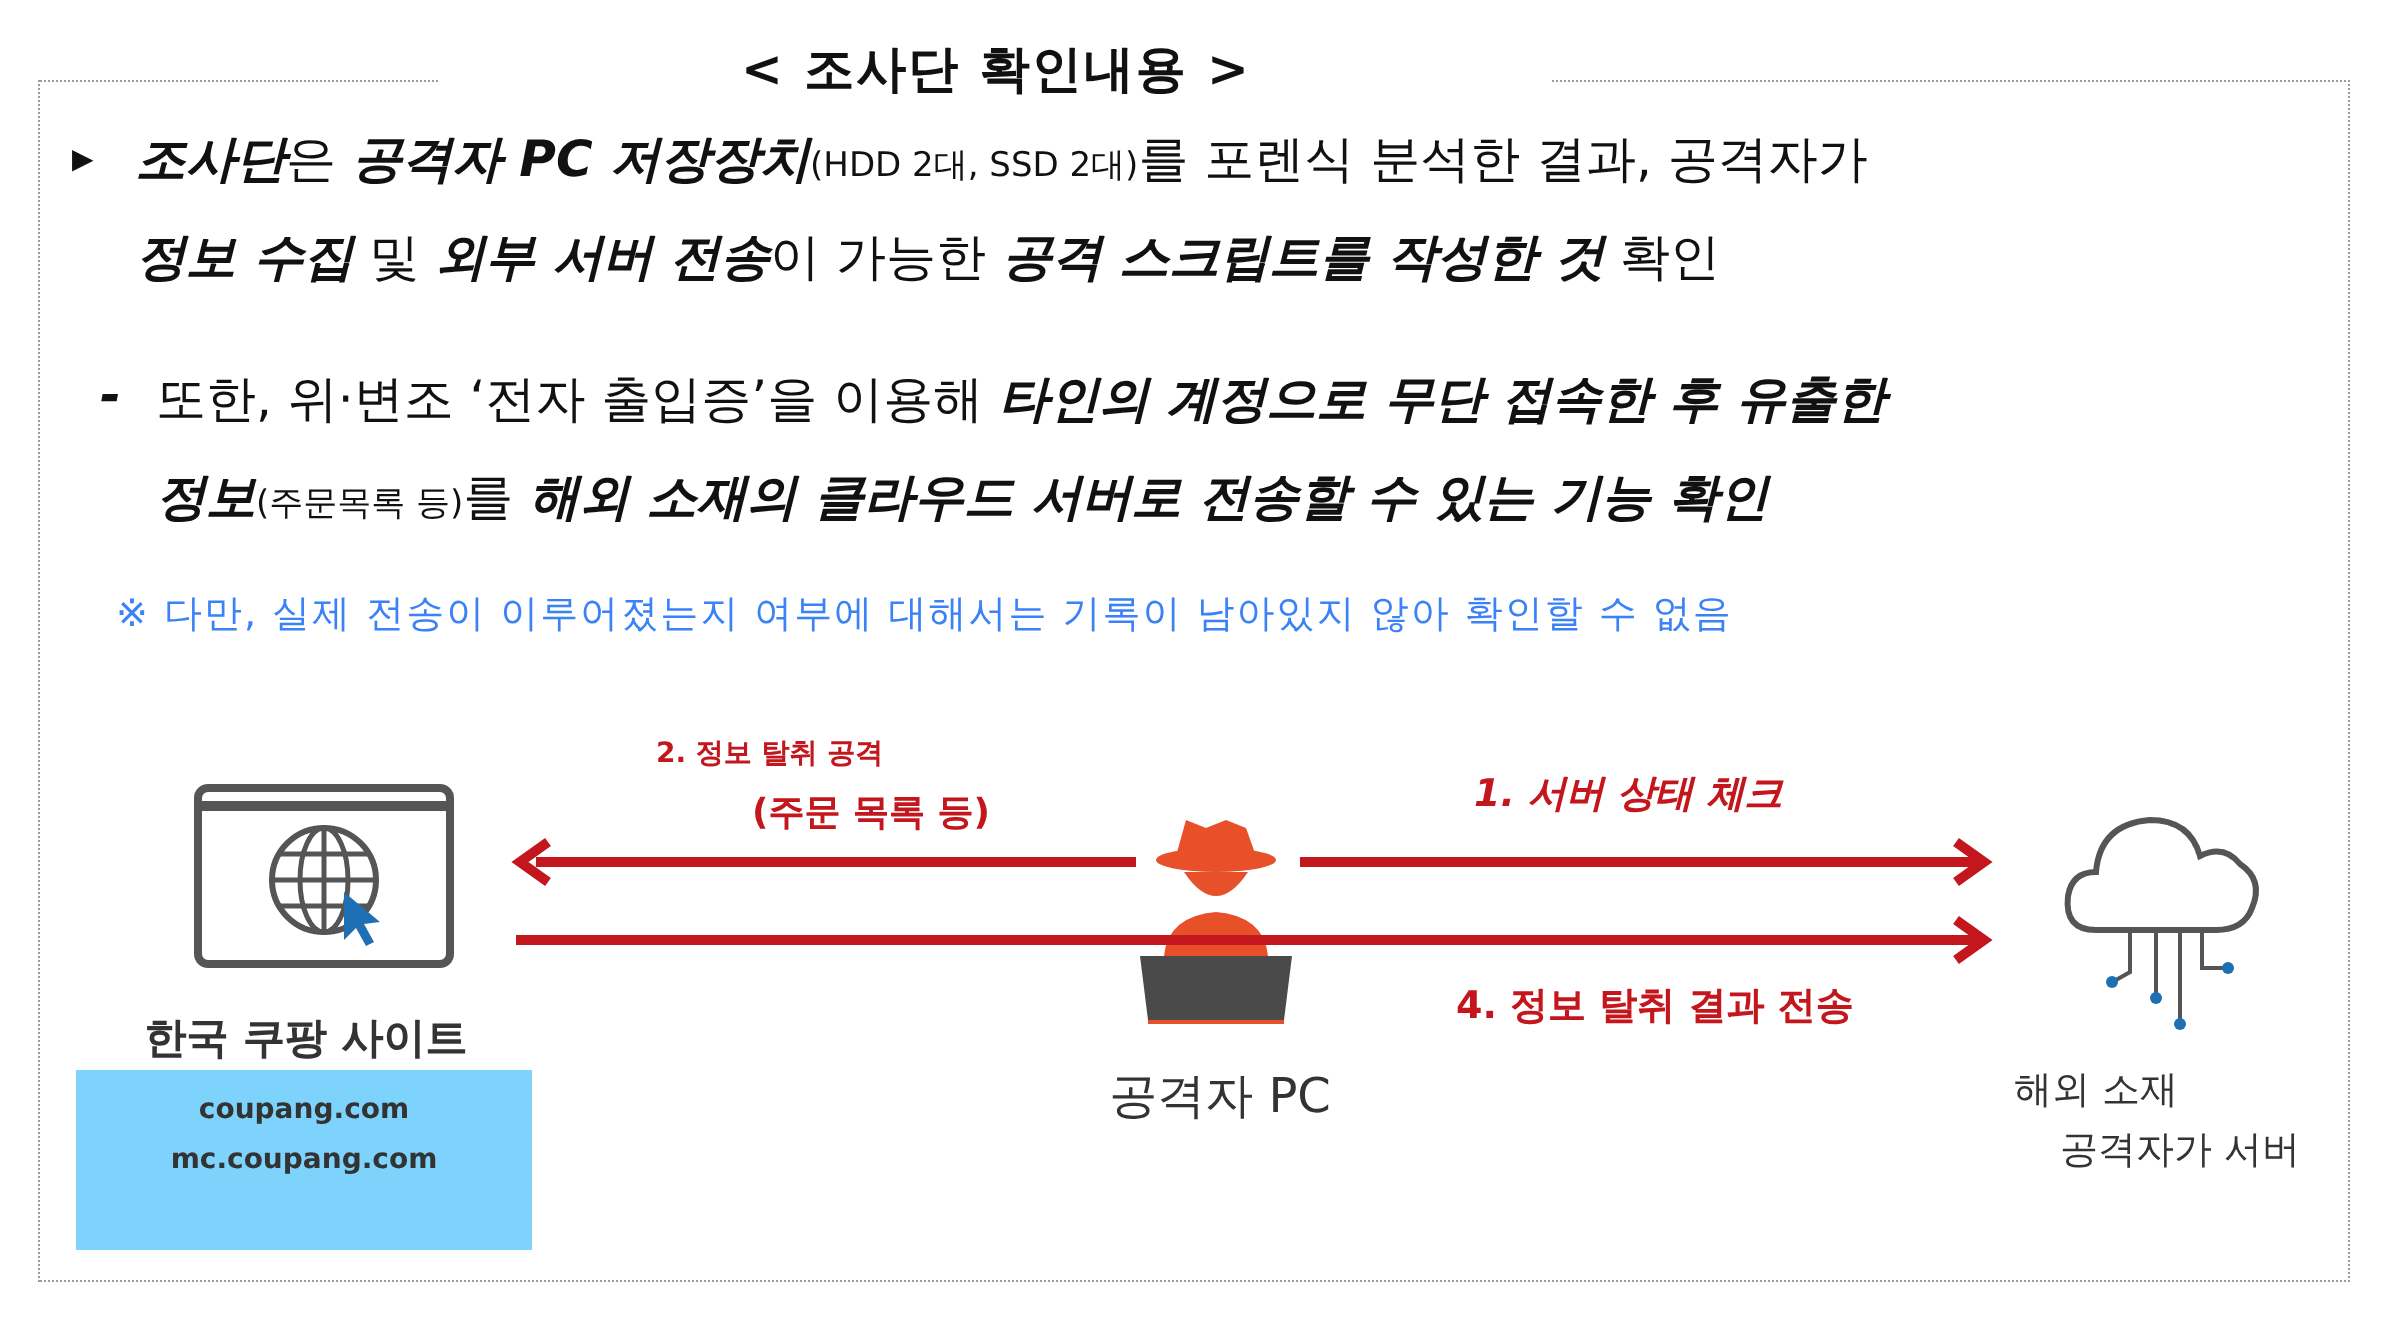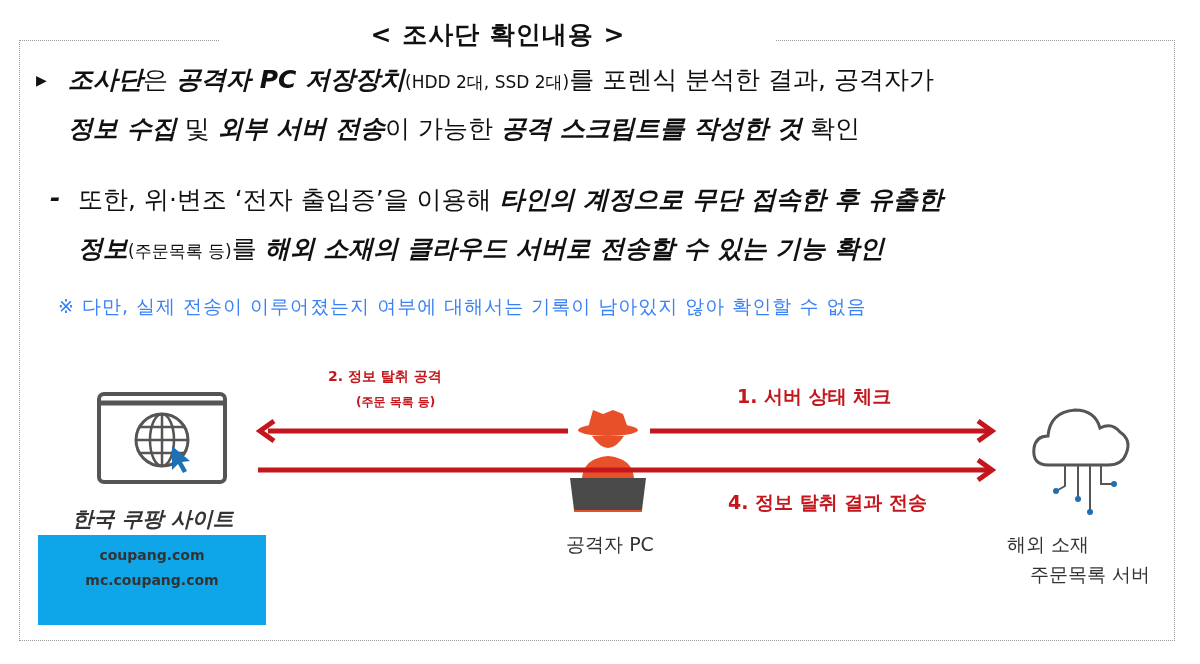--- a/index.html
+++ b/index.html
@@ -10,21 +10,21 @@
   .title { position: absolute; left: 0; width: 996px; top: 18px; height: 46px;
            text-align: center; font-size: 25px; font-weight: bold; letter-spacing: 1px; }
   .title span { background: #fff; padding: 0 150px; }
   .line { position: absolute; white-space: nowrap; font-size: 25px; }
   .b { font-weight: bold; font-style: italic; }
   .sm { font-size: 17px; margin-top: 40px; }
   .bullet { position: absolute; left: 36px; top: 72px; font-size: 14px; }
   .note { font-size: 19px; letter-spacing: 1px; color: #3b82f6; }
   .diag-label { position: absolute; font-weight: bold; color: #c3171d; white-space: nowrap; }
   .dark-label { position: absolute; color: #333; white-space: nowrap; font-weight: bold; text-align: center; }
-  .domains { position: absolute; left: 38px; top: 535px; width: 228px; height: 90px; background: #0ea5e9;
+  .domains { position: absolute; left: 38px; top: 535px; width: 228px; height: 90px; background: #7dd3fc;
              text-align: center; font-size: 14px; font-weight: bold; color: #333; line-height: 25px; padding-top: 8px; box-sizing: border-box; }
   svg { position: absolute; left: 0; top: 0; }
 </style>
 </head>
 <body>
 
 <div class="frame"></div>
 
 <div class="title"><span>&lt; 조사단 확인내용 &gt;</span></div>
 
@@ -92,26 +92,26 @@
     <line x1="1090" y1="465" x2="1090" y2="510" stroke="#555" stroke-width="2"></line>
     <polyline points="1101,465 1101,484 1112,484" fill="none" stroke="#555" stroke-width="2"></polyline>
     <circle cx="1056" cy="491" r="3" fill="#1f6fb5"></circle>
     <circle cx="1078" cy="499" r="3" fill="#1f6fb5"></circle>
     <circle cx="1090" cy="512" r="3" fill="#1f6fb5"></circle>
     <circle cx="1114" cy="484" r="3" fill="#1f6fb5"></circle>
   </g>
 </svg>
 
 <div class="diag-label" style="left:328px; top:368px; font-size:14px;">2. 정보 탈취 공격</div>
-<div class="diag-label" style="left:356px; top:394px; font-size:12px;">(주문 목록 등)</div>
-<div class="diag-label" style="left:737px; top:384px; font-size:19px;">1. 서버 상태 체크</div>
+<div class="diag-label" style="left:376px; top:394px; font-size:18px;">(주문 목록 등)</div>
+<div class="diag-label" style="left:737px; top:384px; font-size:19px;font-style:italic;">1. 서버 상태 체크</div>
 <div class="diag-label" style="left:728px; top:490px; font-size:19px;">4. 정보 탈취 결과 전송</div>
 
-<div class="dark-label" style="left:58px; top:505px; width:190px; font-size:21px;font-style:italic;">한국 쿠팡 사이트</div>
+<div class="dark-label" style="left:58px; top:505px; width:190px; font-size:21px;">한국 쿠팡 사이트</div>
 <div class="domains">
   <div>coupang.com</div>
   <div>mc.coupang.com</div>
 </div>
 
-<div class="dark-label" style="left:540px; top:532px; width:140px; font-size:19px; font-weight:normal;">공격자 PC</div>
+<div class="dark-label" style="left:540px; top:532px; width:140px; font-size:24px; font-weight:normal;">공격자 PC</div>
 
 <div class="dark-label" style="left:968px; top:532px; width:160px; font-size:19px; font-weight:normal;">해외 소재</div>
-<div class="dark-label" style="left:1010px; top:562px; width:160px; font-size:19px; font-weight:normal;">주문목록 서버</div>
+<div class="dark-label" style="left:1010px; top:562px; width:160px; font-size:19px; font-weight:normal;">공격자가 서버</div>
 
 </body></html>

